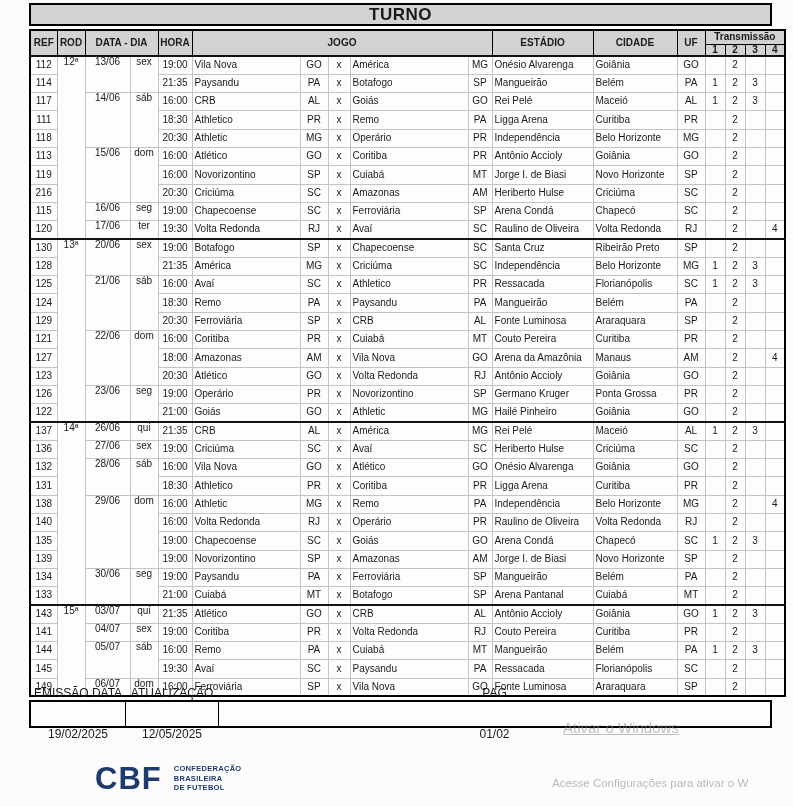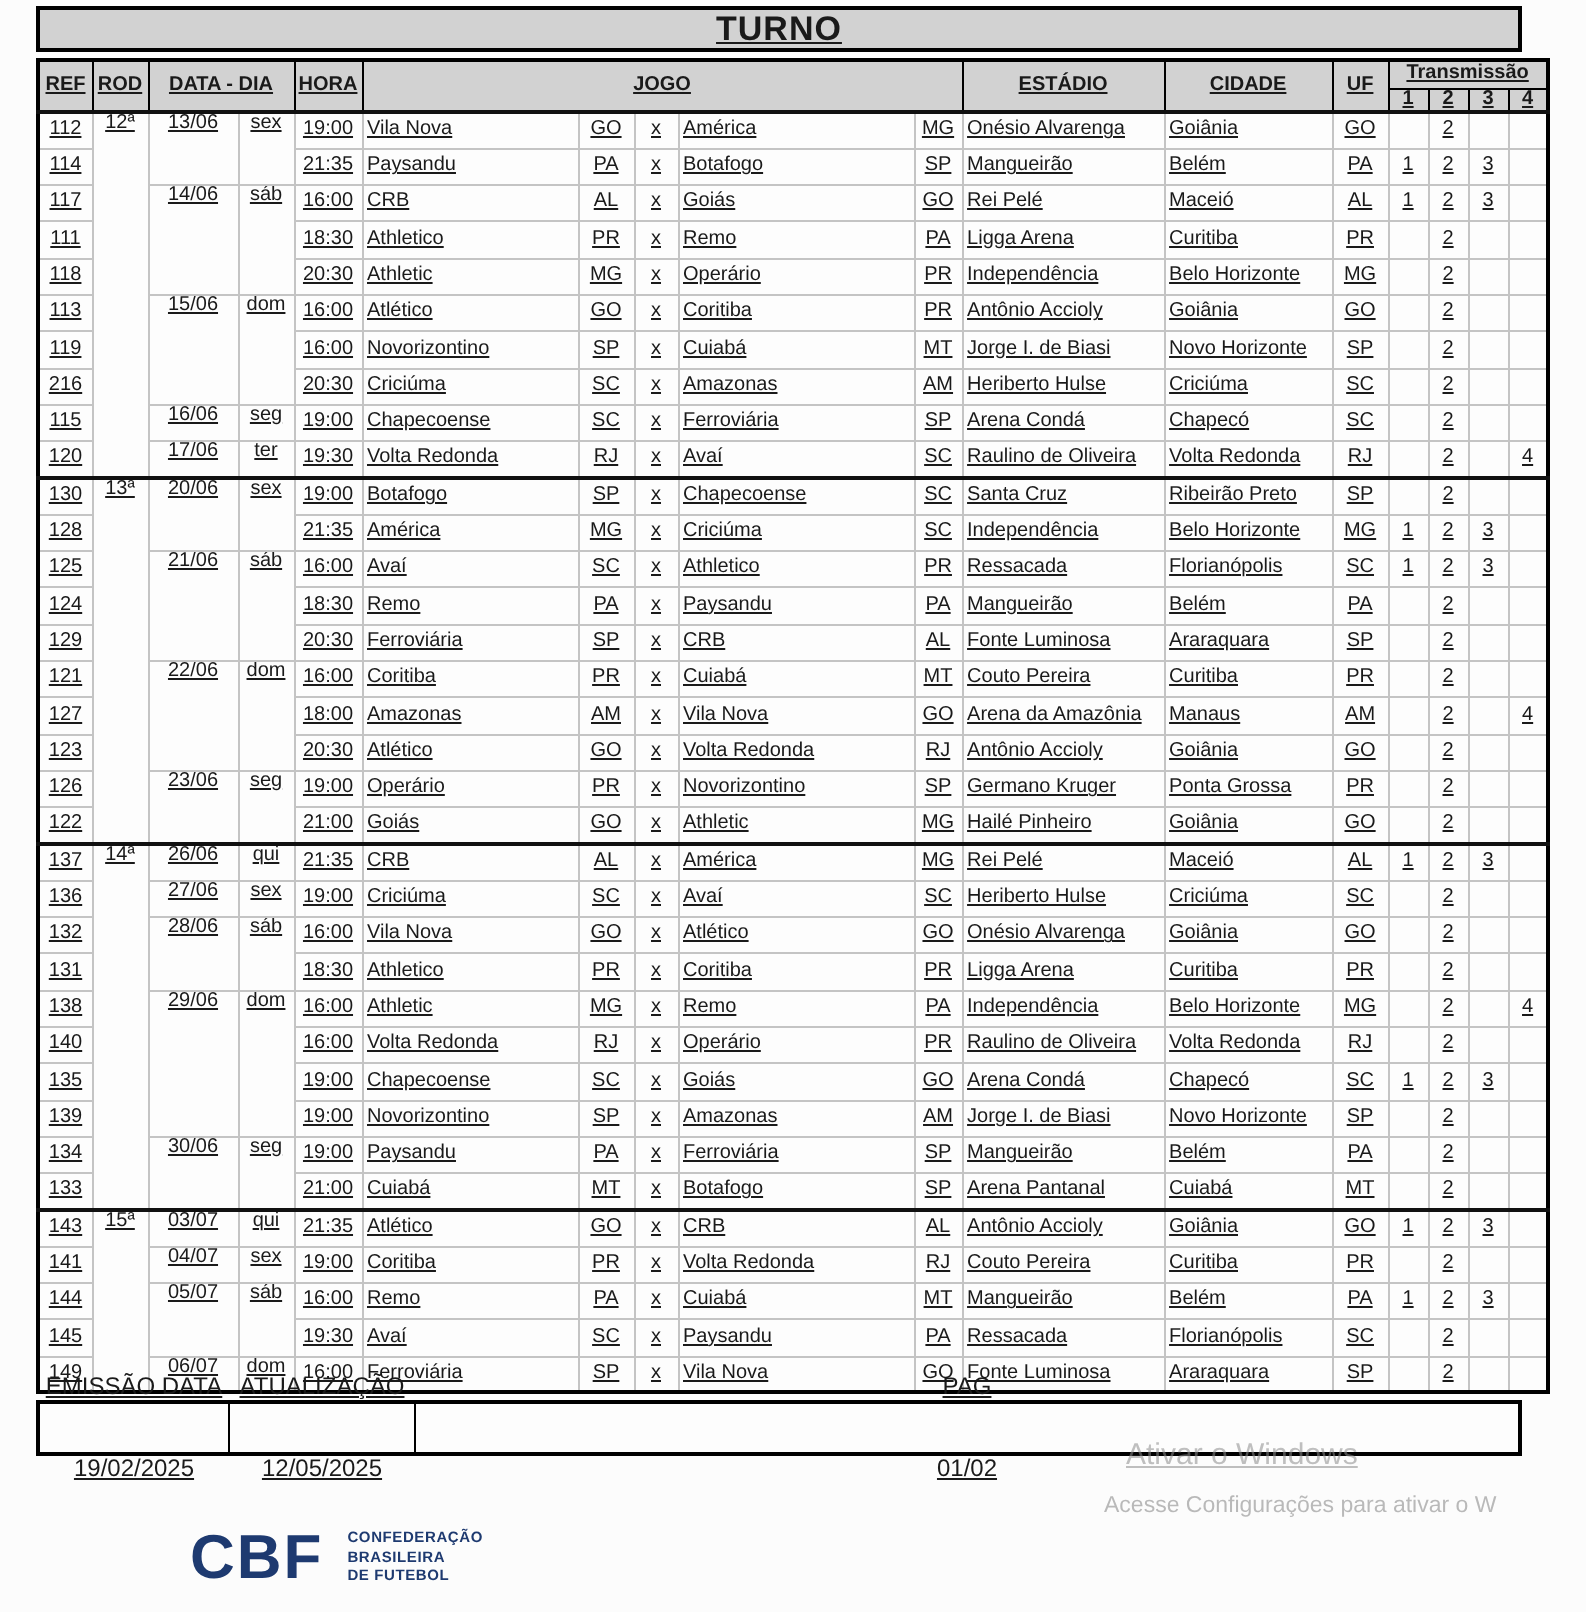--- a/index.html
+++ b/index.html
@@ -3,21 +3,21 @@
 <meta charset="utf-8">
 <style>
   * { box-sizing: border-box; }
   body { margin: 0; background: #ffffff; }
   .page {
     position: relative; width: 793px; height: 806px;
     background: #fcfcfc; overflow: hidden;
     font-family: "Liberation Sans", "DejaVu Sans", sans-serif;
     color: #1a1a1a;
   }
-  .sheet { position: absolute; left: 18px; top: 3px; width: 743px; text-decoration: underline; }
+  .sheet { position: absolute; left: 29px; top: 3px; width: 743px; }
 
   .turno-bar {
     border: 2px solid #000; background: #d2d2d2; height: 23px;
     display: flex; align-items: center; justify-content: center;
     font-size: 17px; font-weight: bold; letter-spacing: .5px;
     margin-bottom: 3px;
   }
 
   table.sched { border-collapse: collapse; table-layout: fixed; width: 757px; border: 2px solid #000; }
   table.sched thead th {
@@ -73,21 +73,21 @@
     margin-left: 12px; font-size: 7.5px; font-weight: bold;
     color: #1e3a70; line-height: 1.3; letter-spacing: .3px;
   }
   .address {
     margin-right: 93px; text-align: right; font-size: 8.5px;
     color: #2f5b9f; line-height: 1.3;
   }
 
   .watermark { position: absolute; pointer-events: none; color: #8d8d8d; }
   .wm1 { left: 563px; top: 719px; font-size: 15px; opacity: .55; white-space: nowrap; text-decoration: underline; }
-  .wm2 { left: 552px; top: 747px; font-size: 11.5px; opacity: .6; white-space: nowrap; }
+  .wm2 { left: 552px; top: 777px; font-size: 11.5px; opacity: .6; white-space: nowrap; }
 </style>
 </head>
 <body>
 
 <div class="page">
   <div class="sheet">
 
     <div class="turno-bar">TURNO</div>
 
     <table class="sched">

